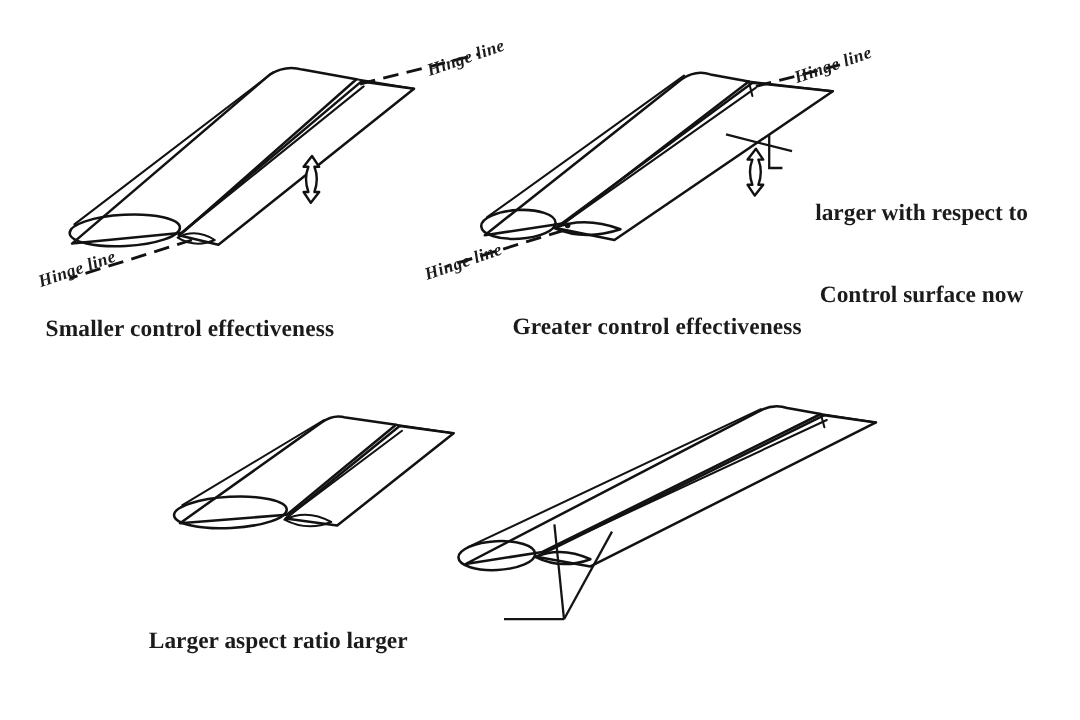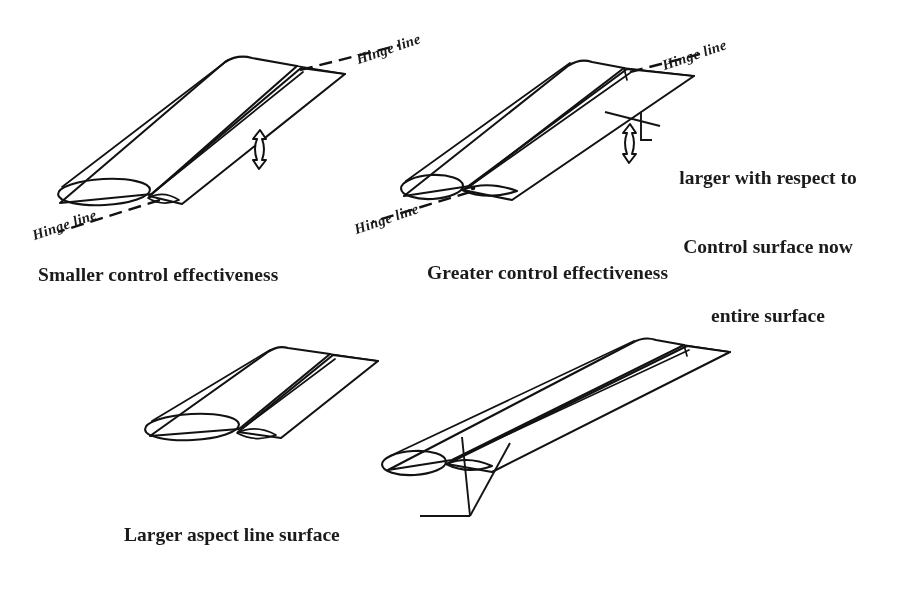--- a/index.html
+++ b/index.html
@@ -191,21 +191,20 @@
 
   <div class="lbl hinge-label" style="left:660px; top:58px; transform: rotate(-19deg);">Hinge line</div>
 
   <div class="lbl caption" style="left:38px; top:264px;">Smaller control effectiveness</div>
 
   <div class="lbl caption" style="left:427px; top:262px;">Greater control effectiveness</div>
 
   <div class="lbl annot" style="left:649px; top:120px; width:238px; text-align:center;">
     <div>larger with respect to</div>
     <div>Control surface now</div>
-    <div>entire surface</div>
   </div>
 
   <div class="lbl note" style="left:124px; top:473px;">
-    <div>Larger aspect line surface</div>
+    <div>Larger aspect ratio larger</div>
     <div>has greater control effectiveness</div>
   </div>
 
 </div>
 
 </body></html>

